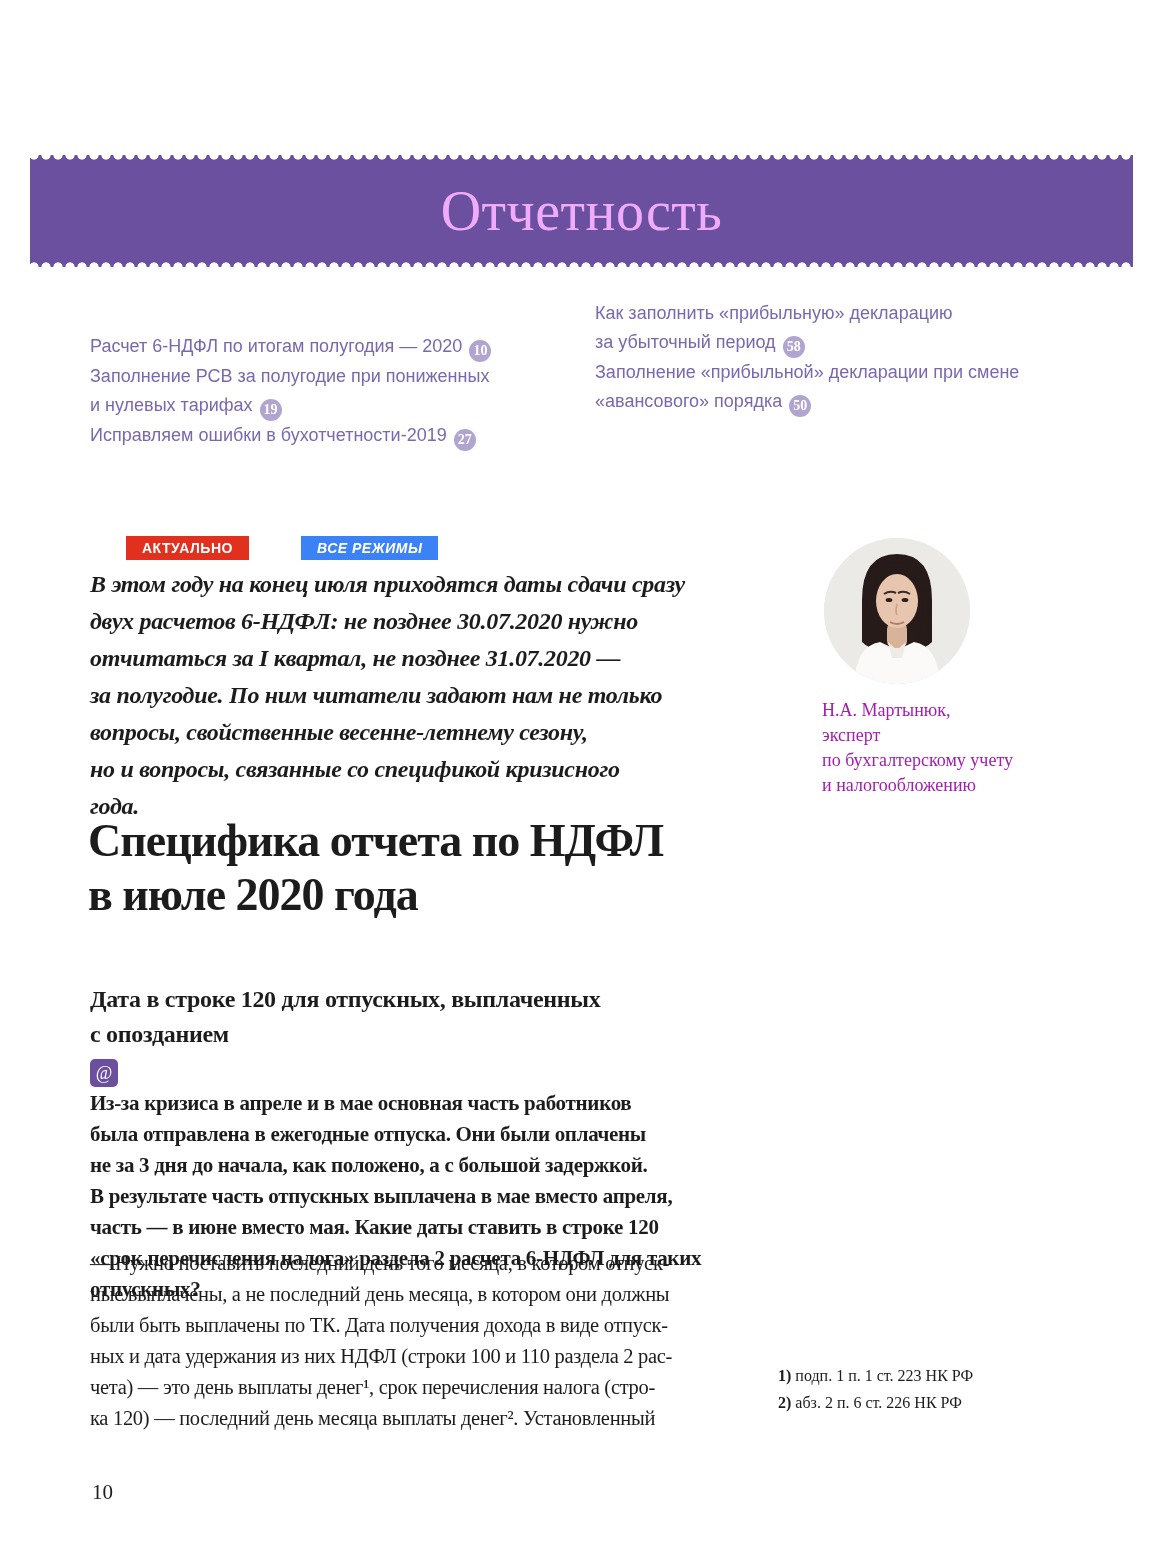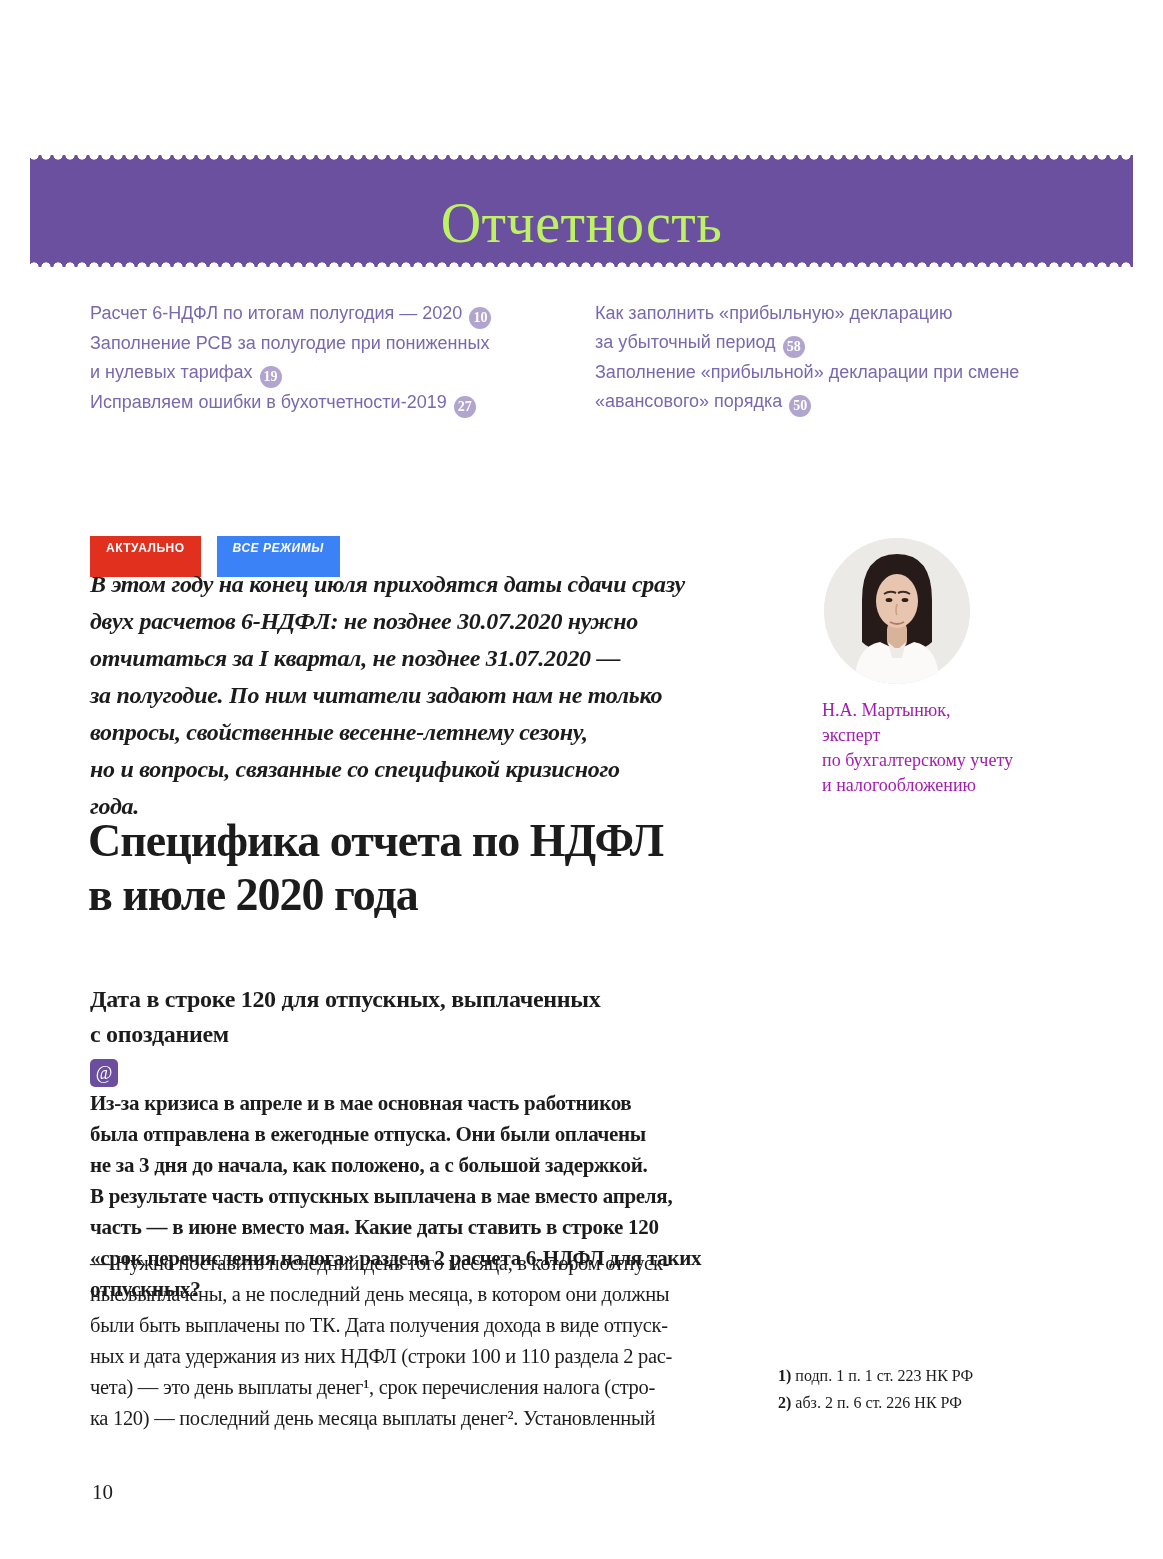--- a/index.html
+++ b/index.html
@@ -23,42 +23,42 @@
   .banner::before, .banner::after {
     content: "";
     position: absolute; left: -2px; right: -2px; height: 10px;
     background-image: radial-gradient(circle at 6px 5px, #ffffff 4.3px, rgba(255,255,255,0) 4.9px);
     background-size: 12px 10px;
     background-repeat: repeat-x;
   }
   .banner::before { top: -5px; }
   .banner::after { bottom: -5px; }
   .banner h1 {
-    margin: 12px;
+    margin: 0;
     font-family: "Liberation Serif", serif;
     font-weight: normal;
     font-size: 56px;
     letter-spacing: 0.5px;
-    color: #bef264;
+    color: #f0abfc;
     text-align: center;
     line-height: 112px;
   }
 
   
   .toc {
     position: absolute;
     left: 90px; top: 299px;
     width: 1010px;
     display: flex;
     font-family: "Liberation Sans", sans-serif;
     font-size: 18px;
     line-height: 29px;
     color: #7a68ae;
   }
-  .toc-col-left  { width: 505px; }
+  .toc-col-left  { width: 505px; margin-top: 33px; }
   .toc-col-right { width: 505px; }
   .toc-item { cursor: pointer; }
   .toc-text { white-space: pre-line; }
   .toc-badge {
     display: inline-block;
     width: 22px; height: 22px;
     margin-left: 7px;
     border-radius: 50%;
     background: #b1a4cf;
     color: #ffffff;
@@ -69,25 +69,26 @@
     text-align: center;
     vertical-align: -3px;
   }
 
   
   .labels { position: absolute; left: 90px; top: 536px; }
   .label {
     display: inline-block;
     font-family: "Liberation Sans", sans-serif;
     font-weight: bold;
-    font-size: 12px;
+    font-size: 14px;
     letter-spacing: 0.5px;
     color: #ffffff;
-    padding: 4px 16px 21px 16px;
+    padding: 4px 16px 4px 16px;
     line-height: 16px;
+    margin-left: 36px;
   }
   .label-red { background: #e1301e; margin-right: 16px; }
   .label-purple { background: #3b82f6; font-style: italic; }
 
   
   .intro {
     position: absolute;
     left: 90px; top: 566px;
     width: 700px;
     font-weight: bold;

